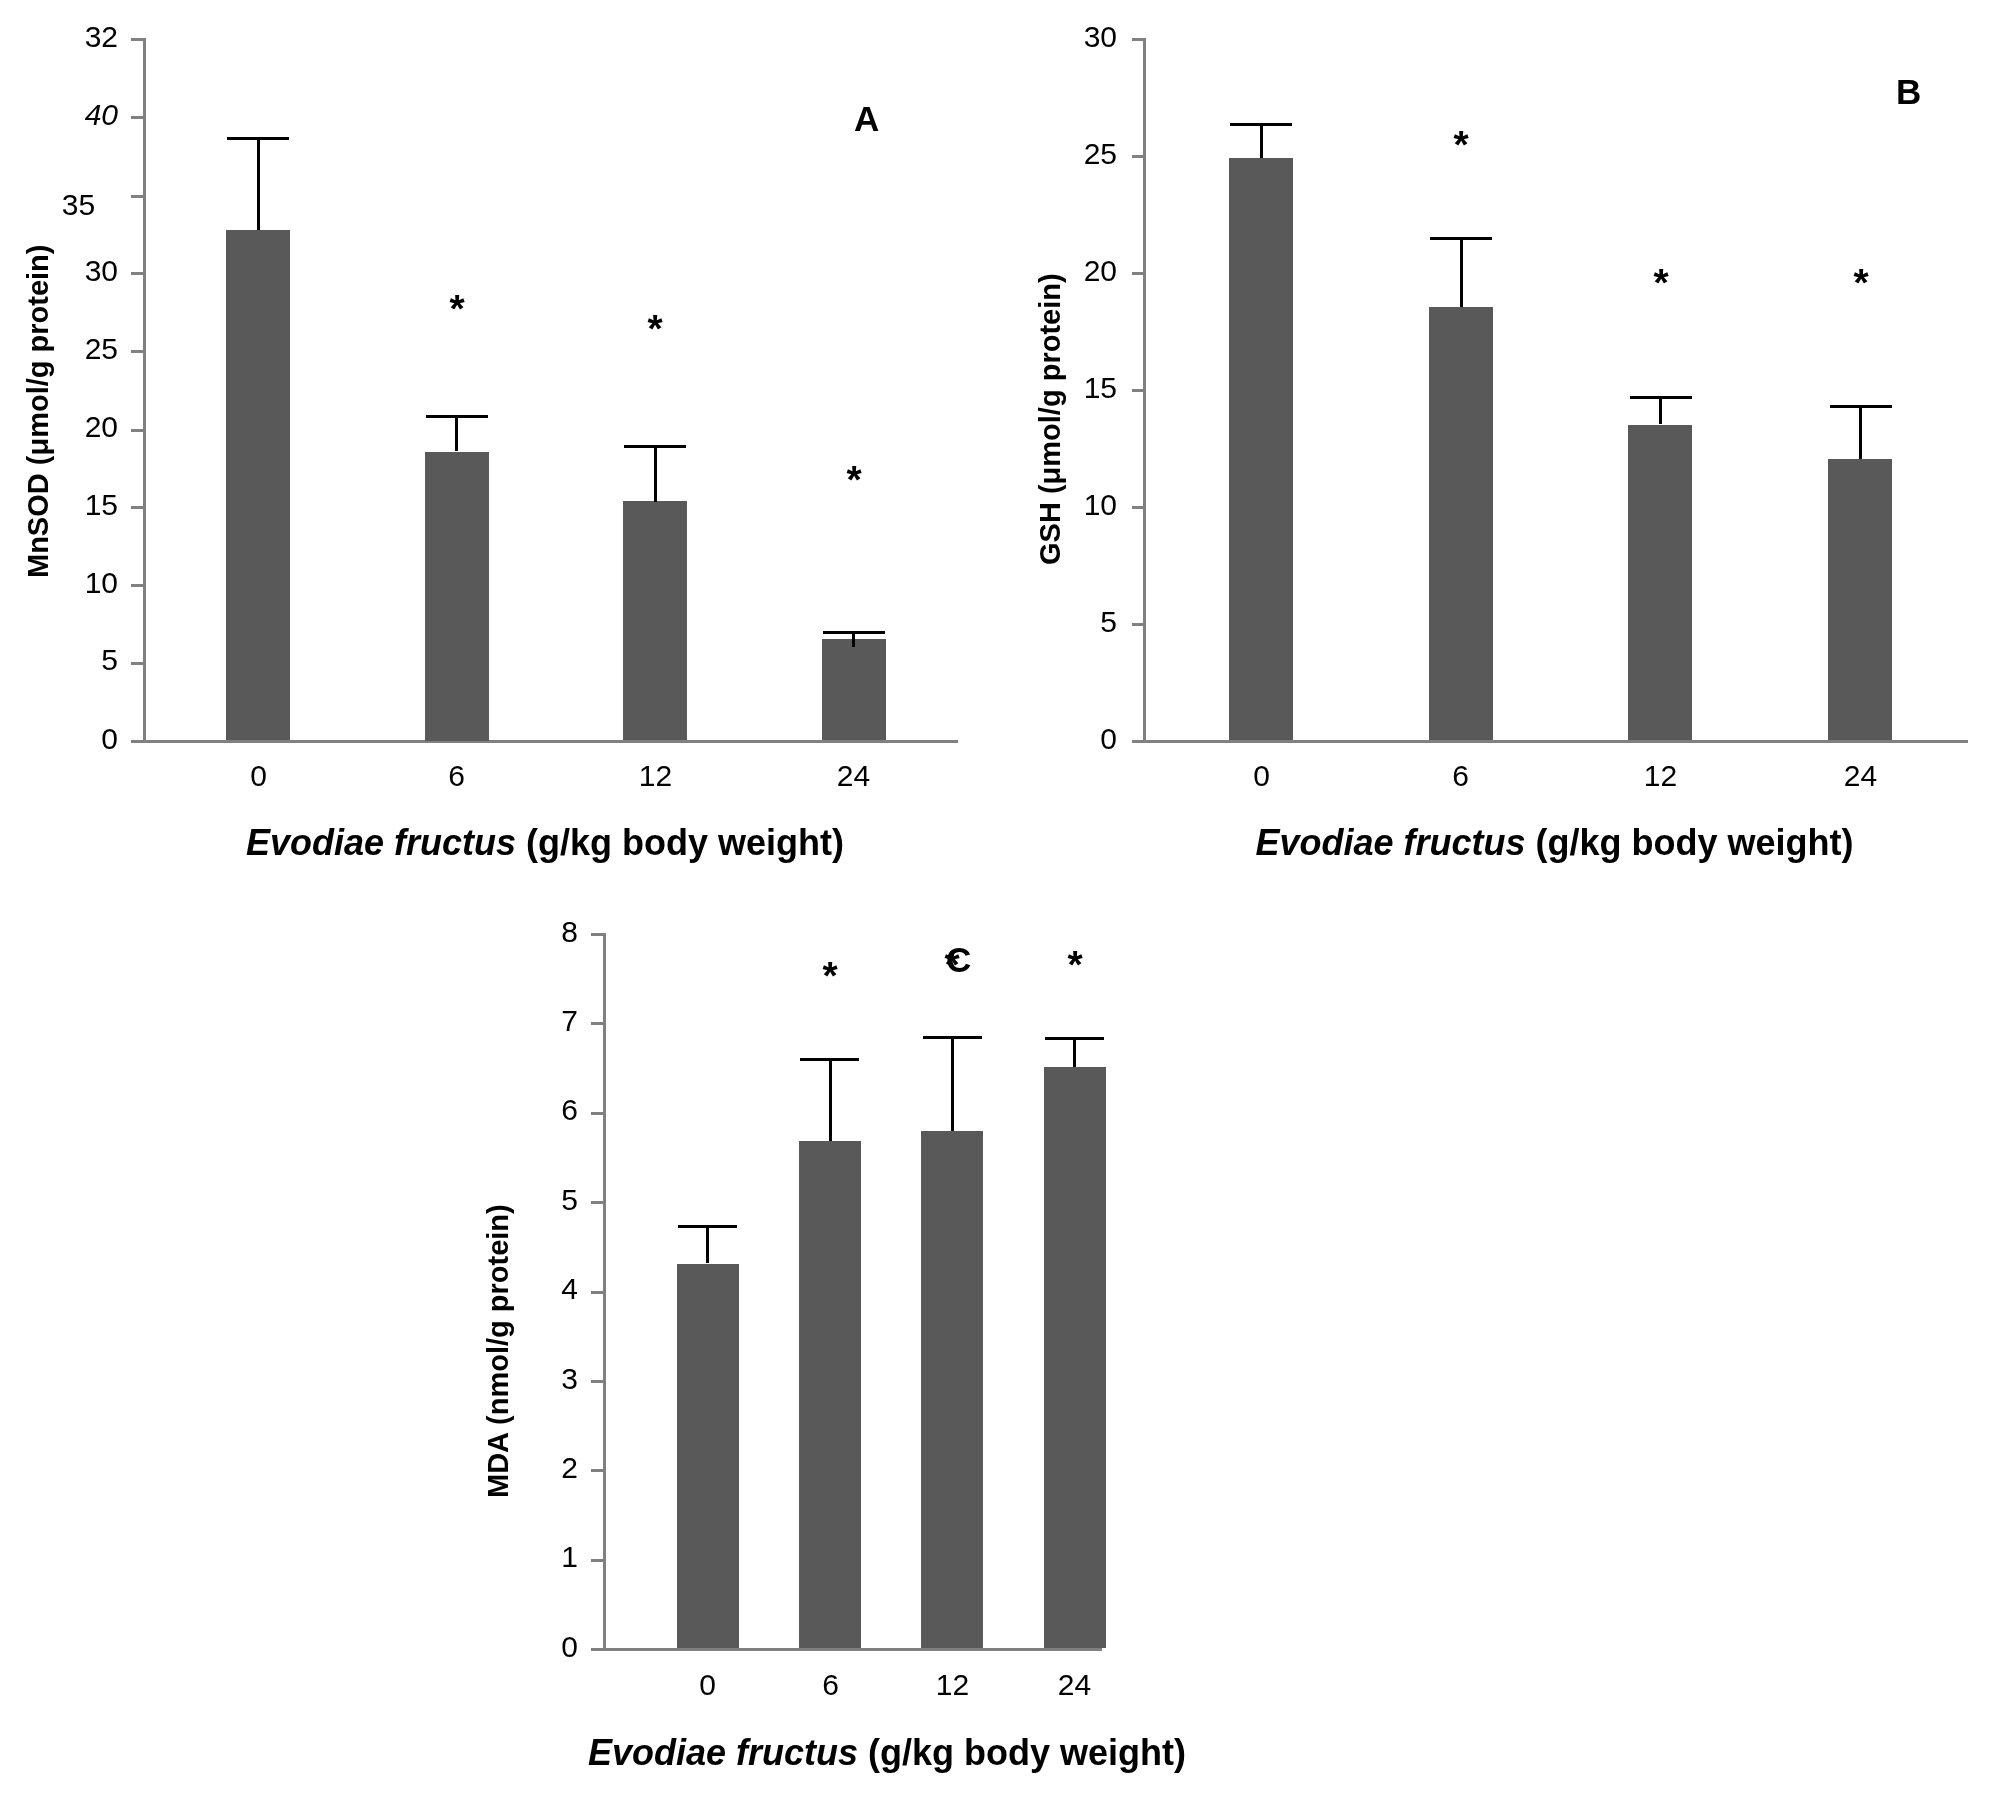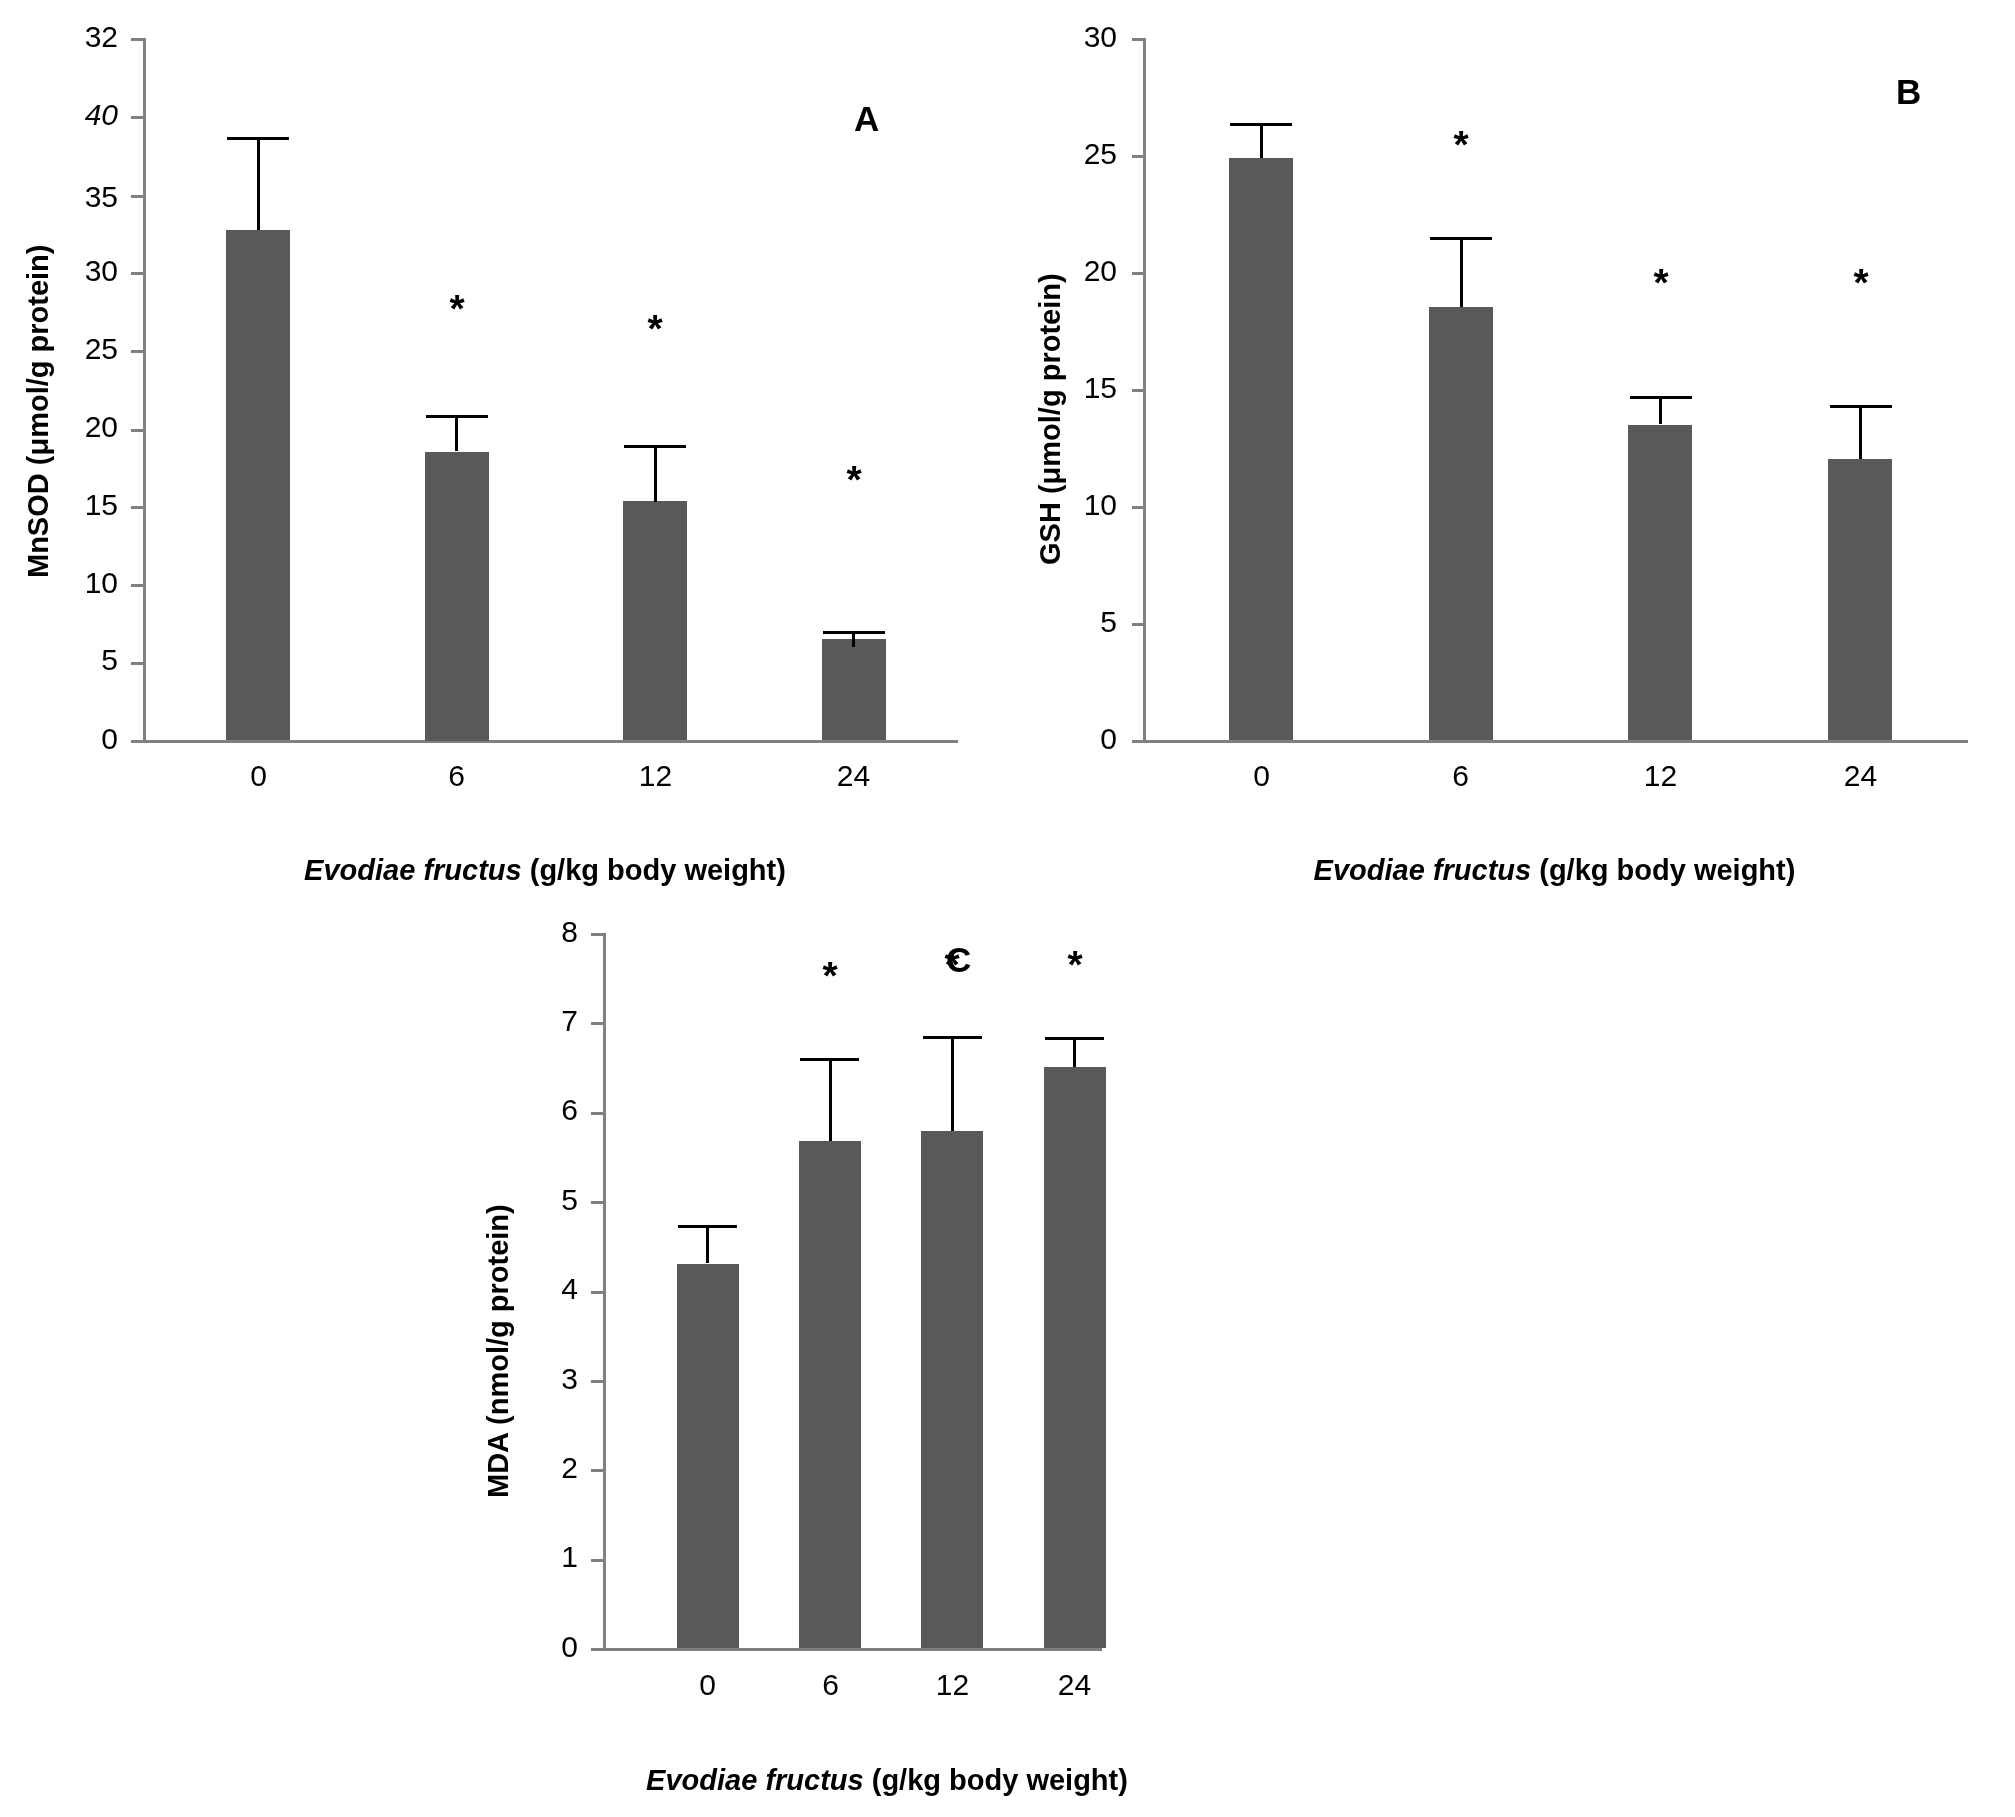--- a/index.html
+++ b/index.html
@@ -32,23 +32,22 @@
   }
   .panel-letter {
     position: absolute;
     font-weight: bold;
     font-size: 35px;
   }
   .x-title {
     position: absolute;
     text-align: center;
     font-weight: bold;
-    font-size: 29px;
-    white-space: nowrap;
-    margin-top: 32px;
+    font-size: 36px;
+    white-space: nowrap;
   }
   .x-title i {
     font-style: italic;
   }
   .axis-line {
     position: absolute;
     background: #808080;
   }
   .y-axis {
     width: 2.6px;
@@ -117,21 +116,21 @@
   <div class="tick" style="left: 131px; top: 116px;"></div>
   <div class="tick" style="left: 131px; top: 38px;"></div>
 
   <div class="ytick-label" style="left: 39px; top: 722px; width: 79px;">0</div>
   <div class="ytick-label" style="left: 39px; top: 643px; width: 79px;">5</div>
   <div class="ytick-label" style="left: 39px; top: 566px; width: 79px;">10</div>
   <div class="ytick-label" style="left: 39px; top: 488px; width: 79px;">15</div>
   <div class="ytick-label" style="left: 39px; top: 410px; width: 79px;">20</div>
   <div class="ytick-label" style="left: 39px; top: 332px; width: 79px;">25</div>
   <div class="ytick-label" style="left: 39px; top: 254px; width: 79px;">30</div>
-  <div class="ytick-label" style="left: 39px; top: 180px; width: 79px;">35</div>
+  <div class="ytick-label" style="left: 39px; top: 188px; width: 79px; text-align: center;">35</div>
   <div class="ytick-label" style="left: 39px; top: 98px; width: 79px; font-style: italic;">40</div>
   <div class="ytick-label" style="left: 39px; top: 20px;  width: 79px;">32</div>
 
   <div class="bar" style="left: 226px; top: 230px; width: 64px; height: 510px;"></div>
   <div class="bar" style="left: 425px; top: 452px; width: 64px; height: 289px;"></div>
   <div class="bar" style="left: 623px; top: 501px; width: 64px; height: 239px;"></div>
   <div class="bar" style="left: 822px; top: 639px; width: 64px; height: 101px;"></div>
 
   <div class="err-vert" style="left: 257px; top: 137px; height: 93px;"></div>
   <div class="err-cap" style="left: 227px; top: 137px; width: 62px;"></div>

